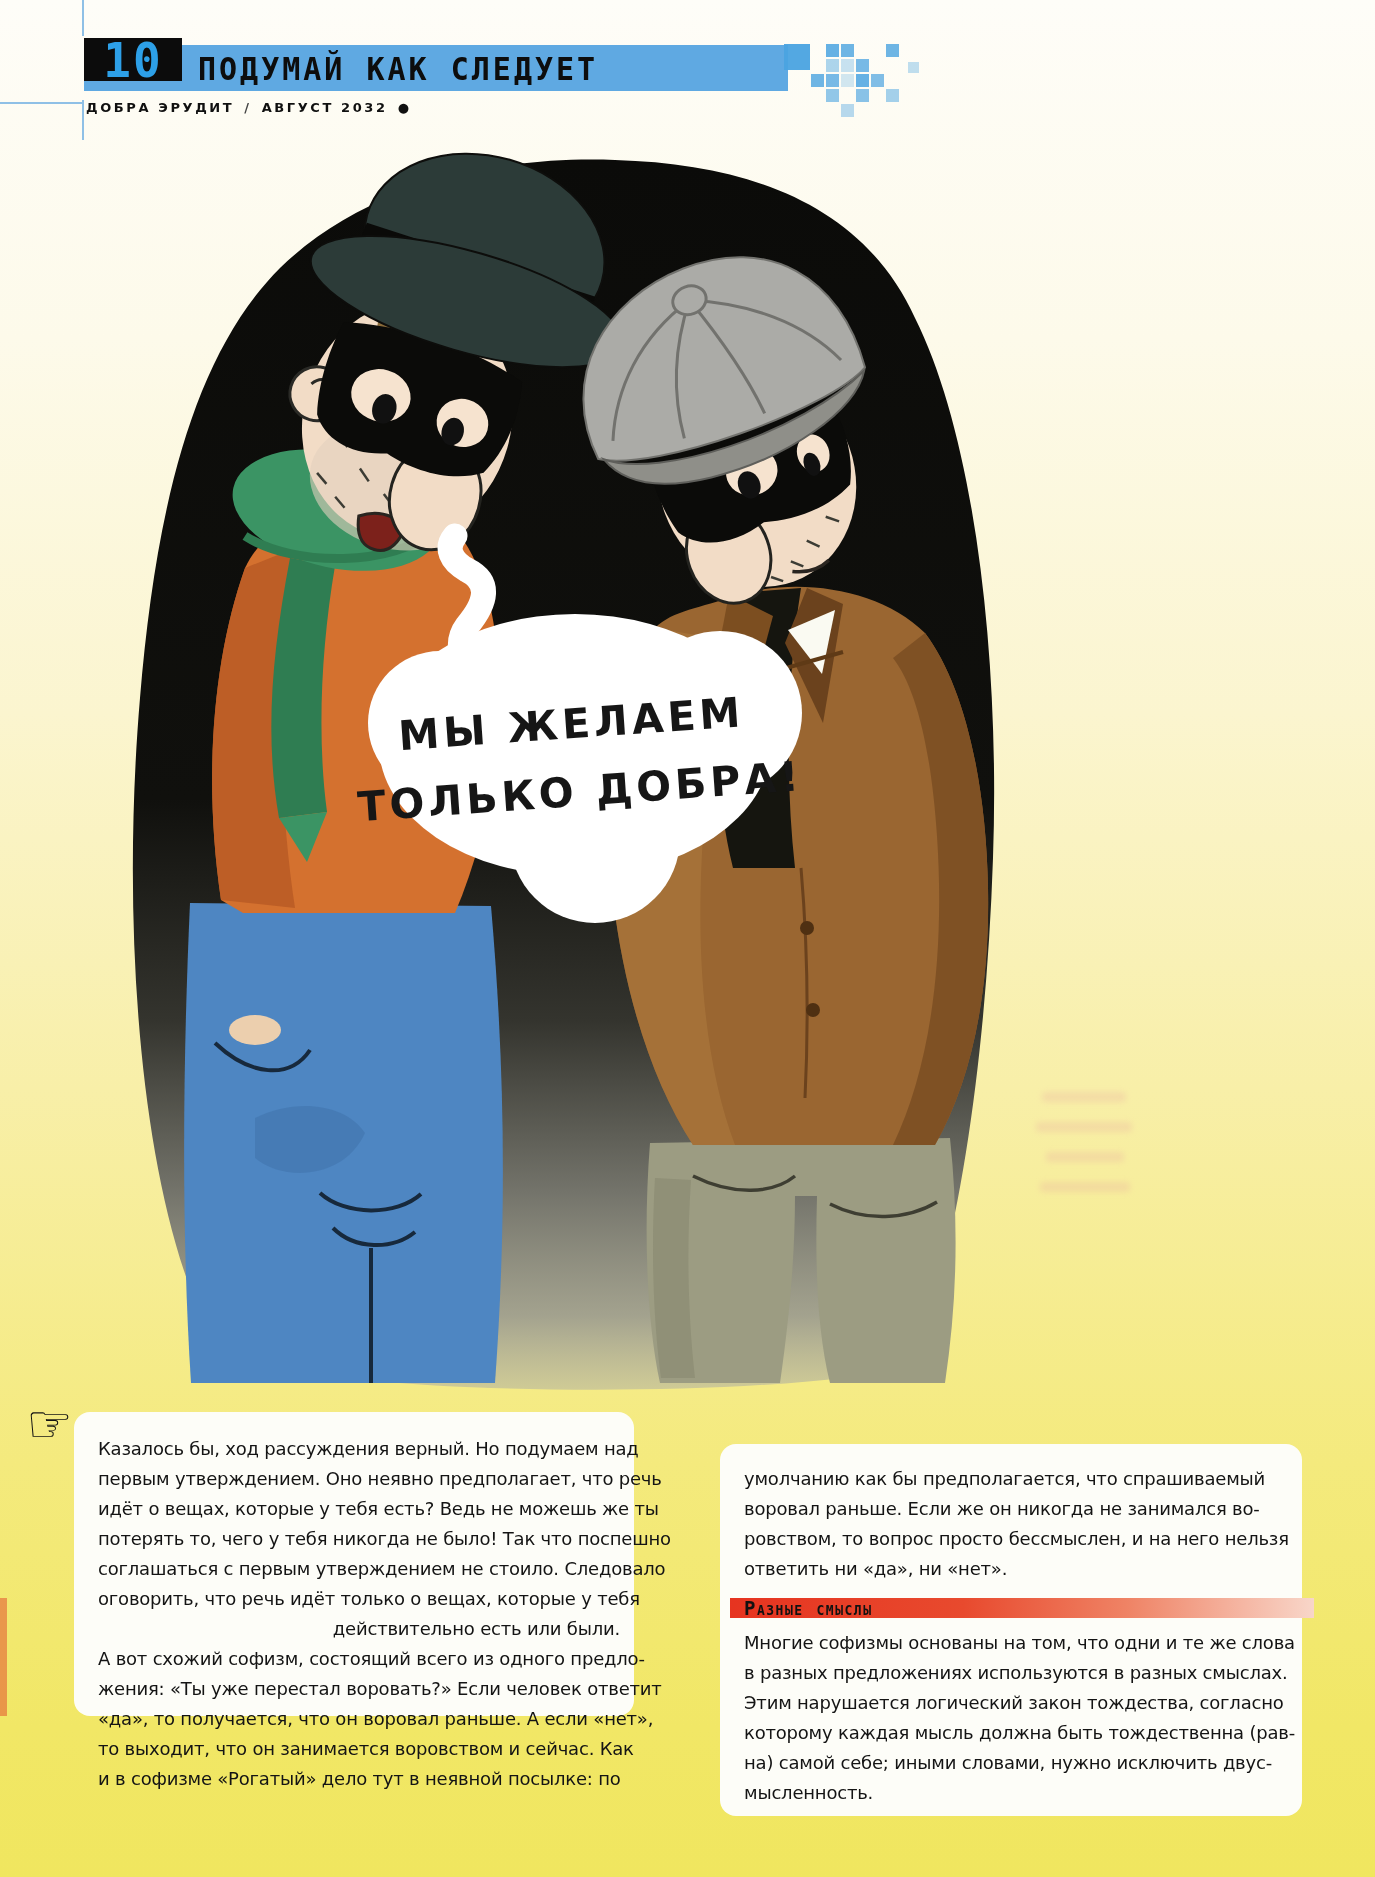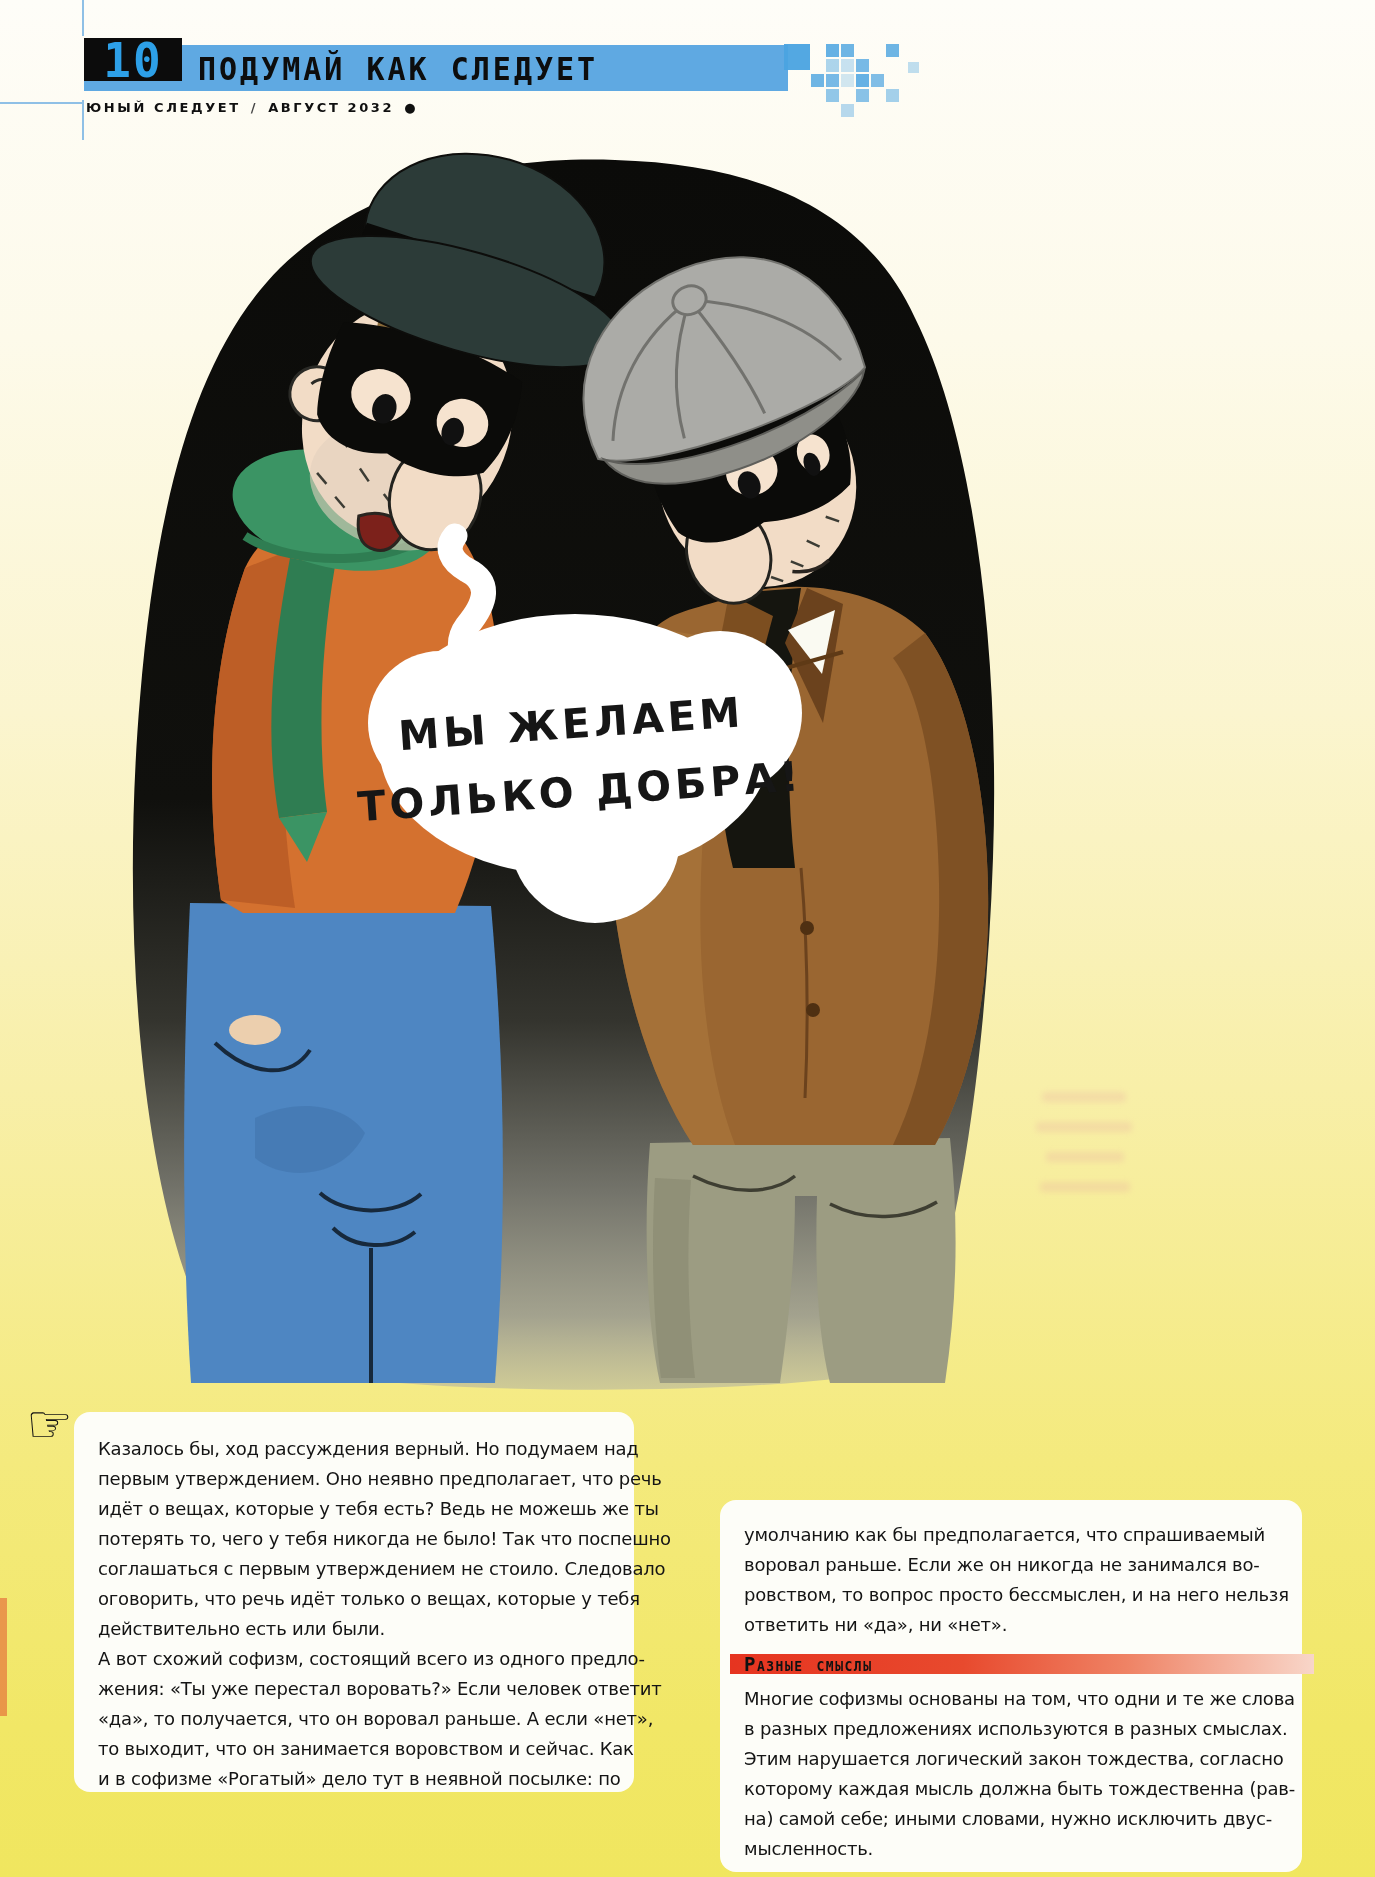--- a/index.html
+++ b/index.html
@@ -19,22 +19,22 @@
     font-family:"DejaVu Sans Mono",monospace;font-weight:bold;font-size:30px;color:#0d0d0d;
     letter-spacing:3px;transform-origin:left center;transform:scaleY(1.08);}
   .hdr-sub{position:absolute;left:86px;top:100px;font-size:13px;font-weight:bold;color:#101010;
     letter-spacing:2.6px;display:flex;gap:10px;align-items:center;}
   .hdr-sub .sep{color:#444;}
   .mosaic{position:absolute;left:782px;top:36px;width:150px;height:80px;}
   .mosaic div{position:absolute;background:#4aa3e0;}
   
   .card{position:absolute;background:#fdfdf8;border-radius:16px;color:#141414;}
   .card .body-text{white-space:pre;font-size:18px;line-height:30px;letter-spacing:-0.2px;}
-  .card-left{left:74px;top:1412px;width:560px;height:380px;padding:22px 14px 20px 24px;box-sizing:border-box;}
-  .card-right{left:720px;top:1500px;width:582px;height:372px;padding:20px 8px 20px 24px;box-sizing:border-box;}
+  .card-left{left:74px;top:1412px;width:560px;height:304px;padding:22px 14px 20px 24px;box-sizing:border-box;text-align:right;}
+  .card-right{left:720px;top:1444px;width:582px;height:372px;padding:20px 8px 20px 24px;box-sizing:border-box;}
   .hand{position:absolute;left:26px;top:1398px;font-size:52px;color:#111;line-height:1;}
   .red-bar{height:20px;margin:14px -20px 10px -14px;display:flex;align-items:center;
     background:linear-gradient(90deg,#e63420 0%,#e84a2e 40%,#ef8365 68%,#f5b7a4 88%,#f8d6c9 100%);}
   .red-bar span{font-family:"DejaVu Sans Mono",monospace;font-weight:bold;font-size:19px;
     font-variant:small-caps;letter-spacing:1.5px;color:#111;padding-left:14px;transform:scaleY(1.05);}
   
   .illus{position:absolute;left:95px;top:138px;width:945px;height:1262px;}
   
   .bleed-left{position:absolute;left:0;top:1598px;width:7px;height:118px;background:#e2542f;opacity:.55;}
   .ghost{position:absolute;background:#e9a9a0;filter:blur(3px);opacity:.28;border-radius:3px;}
@@ -65,21 +65,21 @@
     <div style="left:44px;top:38px;width:13px;height:13px;opacity:.75"></div>
     <div style="left:59px;top:38px;width:13px;height:13px;opacity:.25"></div>
     <div style="left:74px;top:38px;width:13px;height:13px;opacity:.85"></div>
     <div style="left:89px;top:38px;width:13px;height:13px;opacity:.7"></div>
     <div style="left:44px;top:53px;width:13px;height:13px;opacity:.6"></div>
     <div style="left:74px;top:53px;width:13px;height:13px;opacity:.65"></div>
     <div style="left:104px;top:53px;width:13px;height:13px;opacity:.5"></div>
     <div style="left:59px;top:68px;width:13px;height:13px;opacity:.4"></div>
   </div>
   <div class="hdr-sub">
-    <span>ЮНЫЙ СЛЕДУЕТ</span>
+    <span>ДОБРА ЭРУДИТ</span>
     <span class="sep">/</span>
     <span>АВГУСТ 2032</span>
     <span>●</span>
   </div>
 
   <svg class="illus" viewBox="0 0 945 1262">
     <defs>
       <linearGradient id="bgFade" x1="0" y1="0" x2="0" y2="1">
         <stop offset="0" stop-color="#0b0b09"></stop>
         <stop offset="0.52" stop-color="#10100d"></stop>

